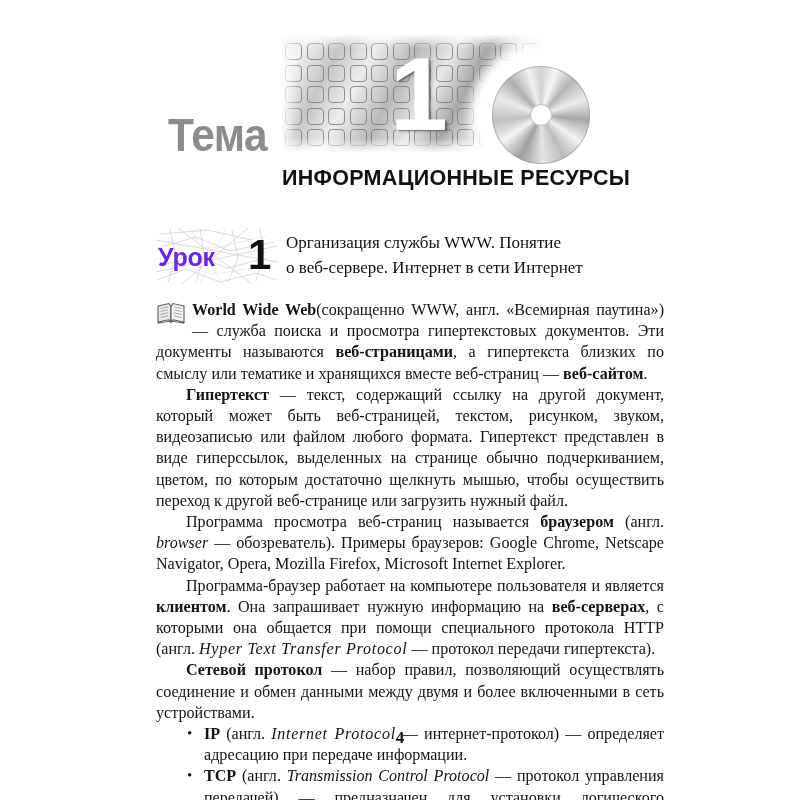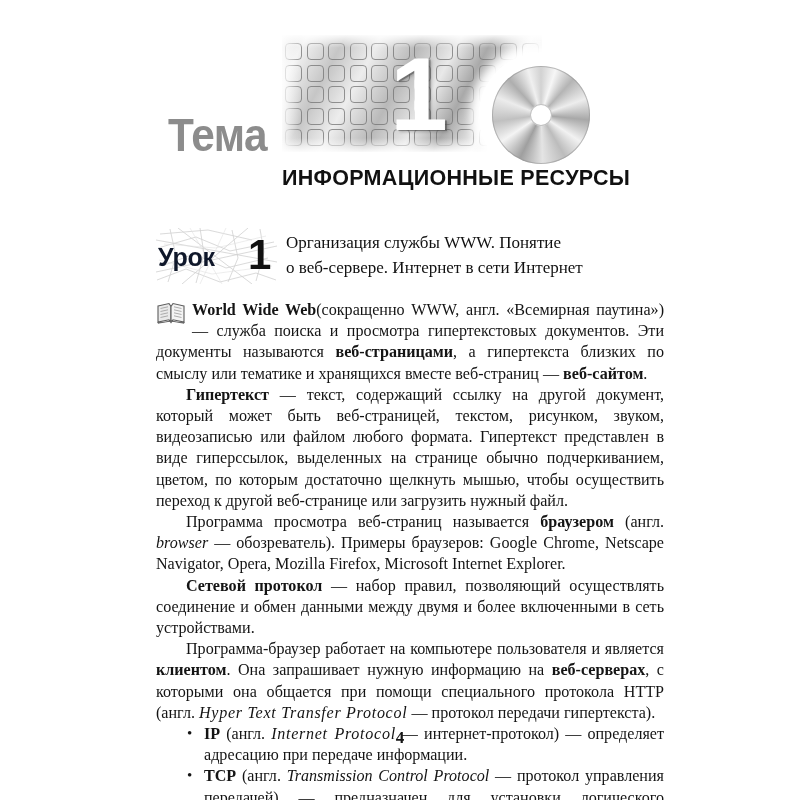--- a/index.html
+++ b/index.html
@@ -182,21 +182,21 @@
     opacity: 0.85;
   }
   .lesson-word {
     position: absolute;
     left: 2px;
     top: 15px;
     font-family: "Liberation Sans", sans-serif;
     font-weight: bold;
     font-size: 25px;
     line-height: 28px;
-    color: #0f172a;
+    color: #6d28d9;
     letter-spacing: -0.2px;
   }
   .lesson-number {
     position: absolute;
     left: 92px;
     top: 3px;
     font-family: "Liberation Sans", sans-serif;
     font-weight: bold;
     font-size: 42px;
     line-height: 48px;
@@ -416,25 +416,25 @@
 
     <p>
       <b>Гипертекст</b><span> — текст, содержащий ссылку на другой документ, который может быть веб-страницей, текстом, рисунком, звуком, видеозаписью или файлом любого формата. Гипертекст представлен в виде гиперссылок, выделенных на странице обычно подчеркиванием, цветом, по которым достаточно щелкнуть мышью, чтобы осуществить переход к другой веб-странице или загрузить нужный файл.</span>
     </p>
 
     <p>
       <span>Программа просмотра веб-страниц называется </span><b>браузером</b><span> (англ. </span><i>browser</i><span> — обозреватель). Примеры браузеров: Google Chrome, Netscape Navigator, Opera, Mozilla Firefox, Microsoft Internet Explorer.</span>
     </p>
 
     <p>
+      <span>Программа-браузер работает на компьютере пользователя и является </span><b>клиентом</b><span>. Она запрашивает нужную информацию на </span><b>веб-серверах</b><span>, с которыми она общается при помощи специального протокола HTTP (англ. </span><i class="sp-it">Hyper Text Transfer Protocol</i><span> — протокол передачи гипертекста).</span>
+    </p>
+
+    <p>
       <b>Сетевой протокол</b><span> — набор правил, позволяющий осуществлять соединение и обмен данными между двумя и более включенными в сеть устройствами.</span>
-    </p>
-
-    <p>
-      <span>Программа-браузер работает на компьютере пользователя и является </span><b>клиентом</b><span>. Она запрашивает нужную информацию на </span><b>веб-серверах</b><span>, с которыми она общается при помощи специального протокола HTTP (англ. </span><i class="sp-it">Hyper Text Transfer Protocol</i><span> — протокол передачи гипертекста).</span>
     </p>
 
     <ul class="proto-list">
       <li>
         <span class="bullet">•</span><b>IP</b><span> (англ. </span><i class="sp-it">Internet Protocol</i><span> — интернет-протокол) — определяет адресацию при передаче информации.</span>
       </li>
       <li>
         <span class="bullet">•</span><b>TCP</b><span> (англ. </span><i>Transmission Control Protocol</i><span> — протокол управления передачей) — предназначен для установки логического соединения между</span>
       </li>
     </ul>

